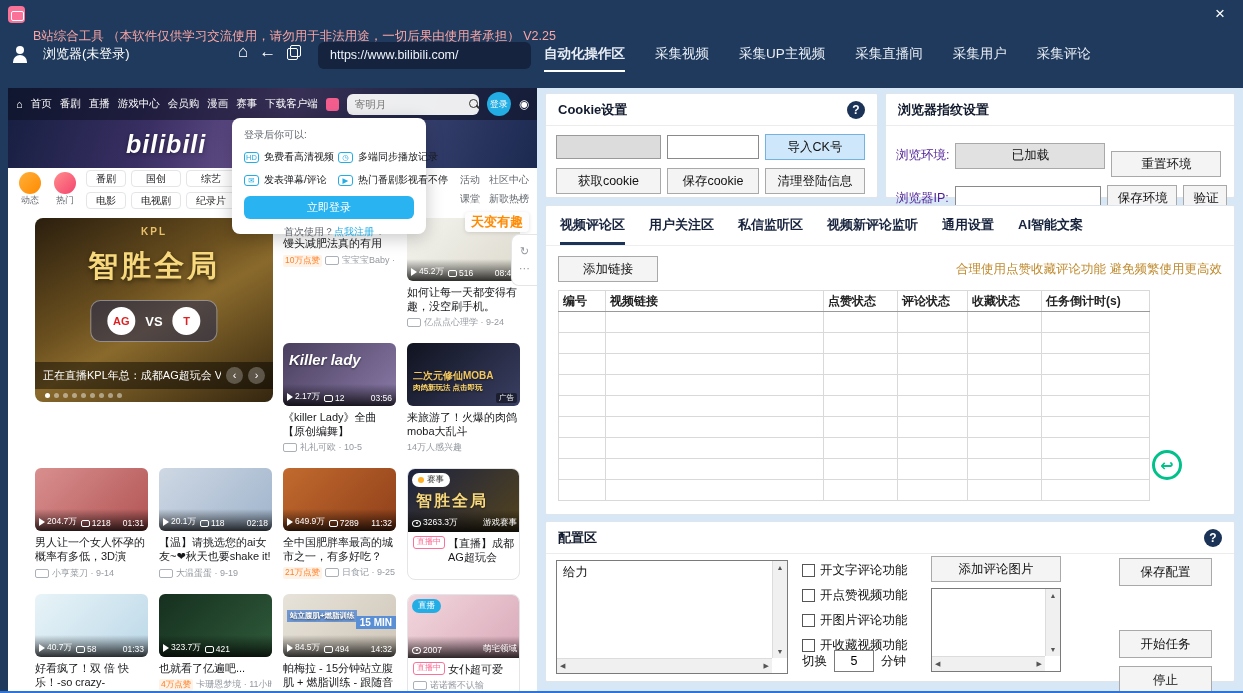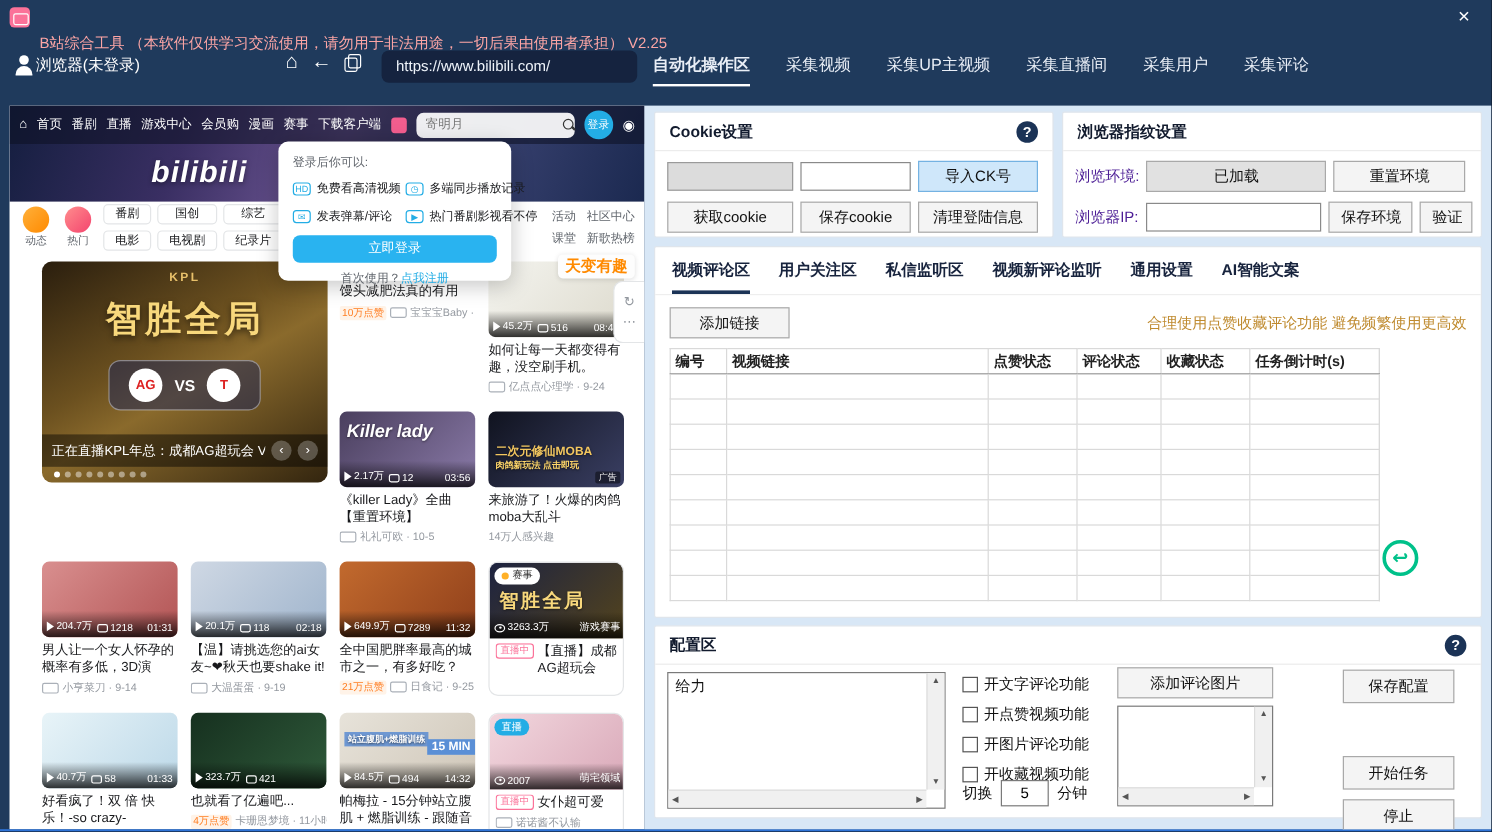--- a/index.html
+++ b/index.html
@@ -6,21 +6,21 @@
   html,body{background:#0e1626;}
   .app{position:relative;width:1243px;height:693px;background:#1f3a5c;overflow:hidden;border-bottom:2px solid #2f74d8;}
   
   .titlebar{height:28px;display:flex;align-items:center;gap:8px;padding:0 8px;}
   .app-logo{width:17px;height:17px;border-radius:4px;background:#fb7299;position:relative;flex:none;}
   .app-logo::after{content:"";position:absolute;left:3px;top:5px;width:11px;height:8px;border:1px solid #fff;border-radius:2px;}
   .app-title{color:#fca5a5;font-size:12.5px;white-space:nowrap;margin-top:44px;}
   .win-close{margin-left:auto;color:#fff;font-size:17px;width:30px;text-align:center;cursor:pointer;}
   
   .chrome{position:absolute;top:28px;left:0;width:537px;height:60px;}
-  .user{position:absolute;left:12px;top:17px;display:flex;align-items:center;gap:2px;color:#fff;font-size:13px;}
+  .user{position:absolute;left:12px;top:17px;display:flex;align-items:center;gap:15px;color:#fff;font-size:13px;}
   .ic-person{width:16px;height:16px;position:relative;display:inline-block;}
   .ic-person::before{content:"";position:absolute;left:4px;top:0;width:8px;height:8px;border-radius:50%;background:#fff;}
   .ic-person::after{content:"";position:absolute;left:1px;top:9px;width:14px;height:8px;border-radius:7px 7px 0 0;background:#fff;}
   .navbtns{position:absolute;left:238px;top:14px;display:flex;gap:11px;align-items:center;color:#fff;font-size:17px;}
   .ic-copy{width:13px;height:14px;position:relative;display:inline-block;}
   .ic-copy::before{content:"";position:absolute;left:0;top:3px;width:9px;height:10px;border:1.5px solid #fff;border-radius:2px;}
   .ic-copy::after{content:"";position:absolute;left:3px;top:0;width:9px;height:10px;border:1.5px solid #fff;border-radius:2px;}
   .urlpill{position:absolute;left:318px;top:14px;width:213px;height:27px;background:#15233f;border-radius:6px;color:#eef3fa;font-size:12.5px;line-height:27px;padding:0 12px;white-space:nowrap;overflow:hidden;}
   .toptabs{position:absolute;top:28px;left:544px;height:60px;display:flex;gap:30px;align-items:center;}
   .ttab{color:#e9eef6;font-size:13.5px;padding-bottom:7px;border-bottom:2px solid transparent;cursor:pointer;white-space:nowrap;}
@@ -312,21 +312,21 @@
                 <i class="ic-play"></i>
                 <span>2.17万</span>
               </span>
             <span class="st">
                 <i class="ic-dm"></i>
                 <span>12</span>
               </span>
             <span class="dur">03:56</span>
           </div>
         </div>
-        <div class="vtitle">《killer Lady》全曲【重置环境】</div>
+        <div class="vtitle">《killer Lady》全曲【原创编舞】</div>
         <div class="vmeta">
             <span class="up-ic"></span>
             <span>礼礼可欧 · 10-5</span>
           </div>
       </div>
 
       <div class="bcard">
         <div class="thumb t3">
           <span class="ttext">二次元修仙MOBA</span>
           <span class="tsub">肉鸽新玩法 点击即玩</span>
@@ -559,21 +559,21 @@
       </div>
     </div>
 
     <div class="pcard" id="fpCard">
       <div class="phead">
         <span>浏览器指纹设置</span>
       </div>
       <div class="crow">
         <span class="flabel">浏览环境:</span>
         <button class="btn grey" style="width:150px;">已加载</button>
-        <button class="btn" style="width:110px;">重置环境</button>
+        <button class="btn" style="width:110px;margin-top:17px;">重置环境</button>
       </div>
       <div class="crow">
         <span class="flabel">浏览器IP:</span>
         <input class="inp" style="width: 146px;">
         <button class="btn" style="width:70px;">保存环境</button>
         <button class="btn" style="width:44px;">验证</button>
       </div>
     </div>
 
     <div class="pcard" id="workCard">

